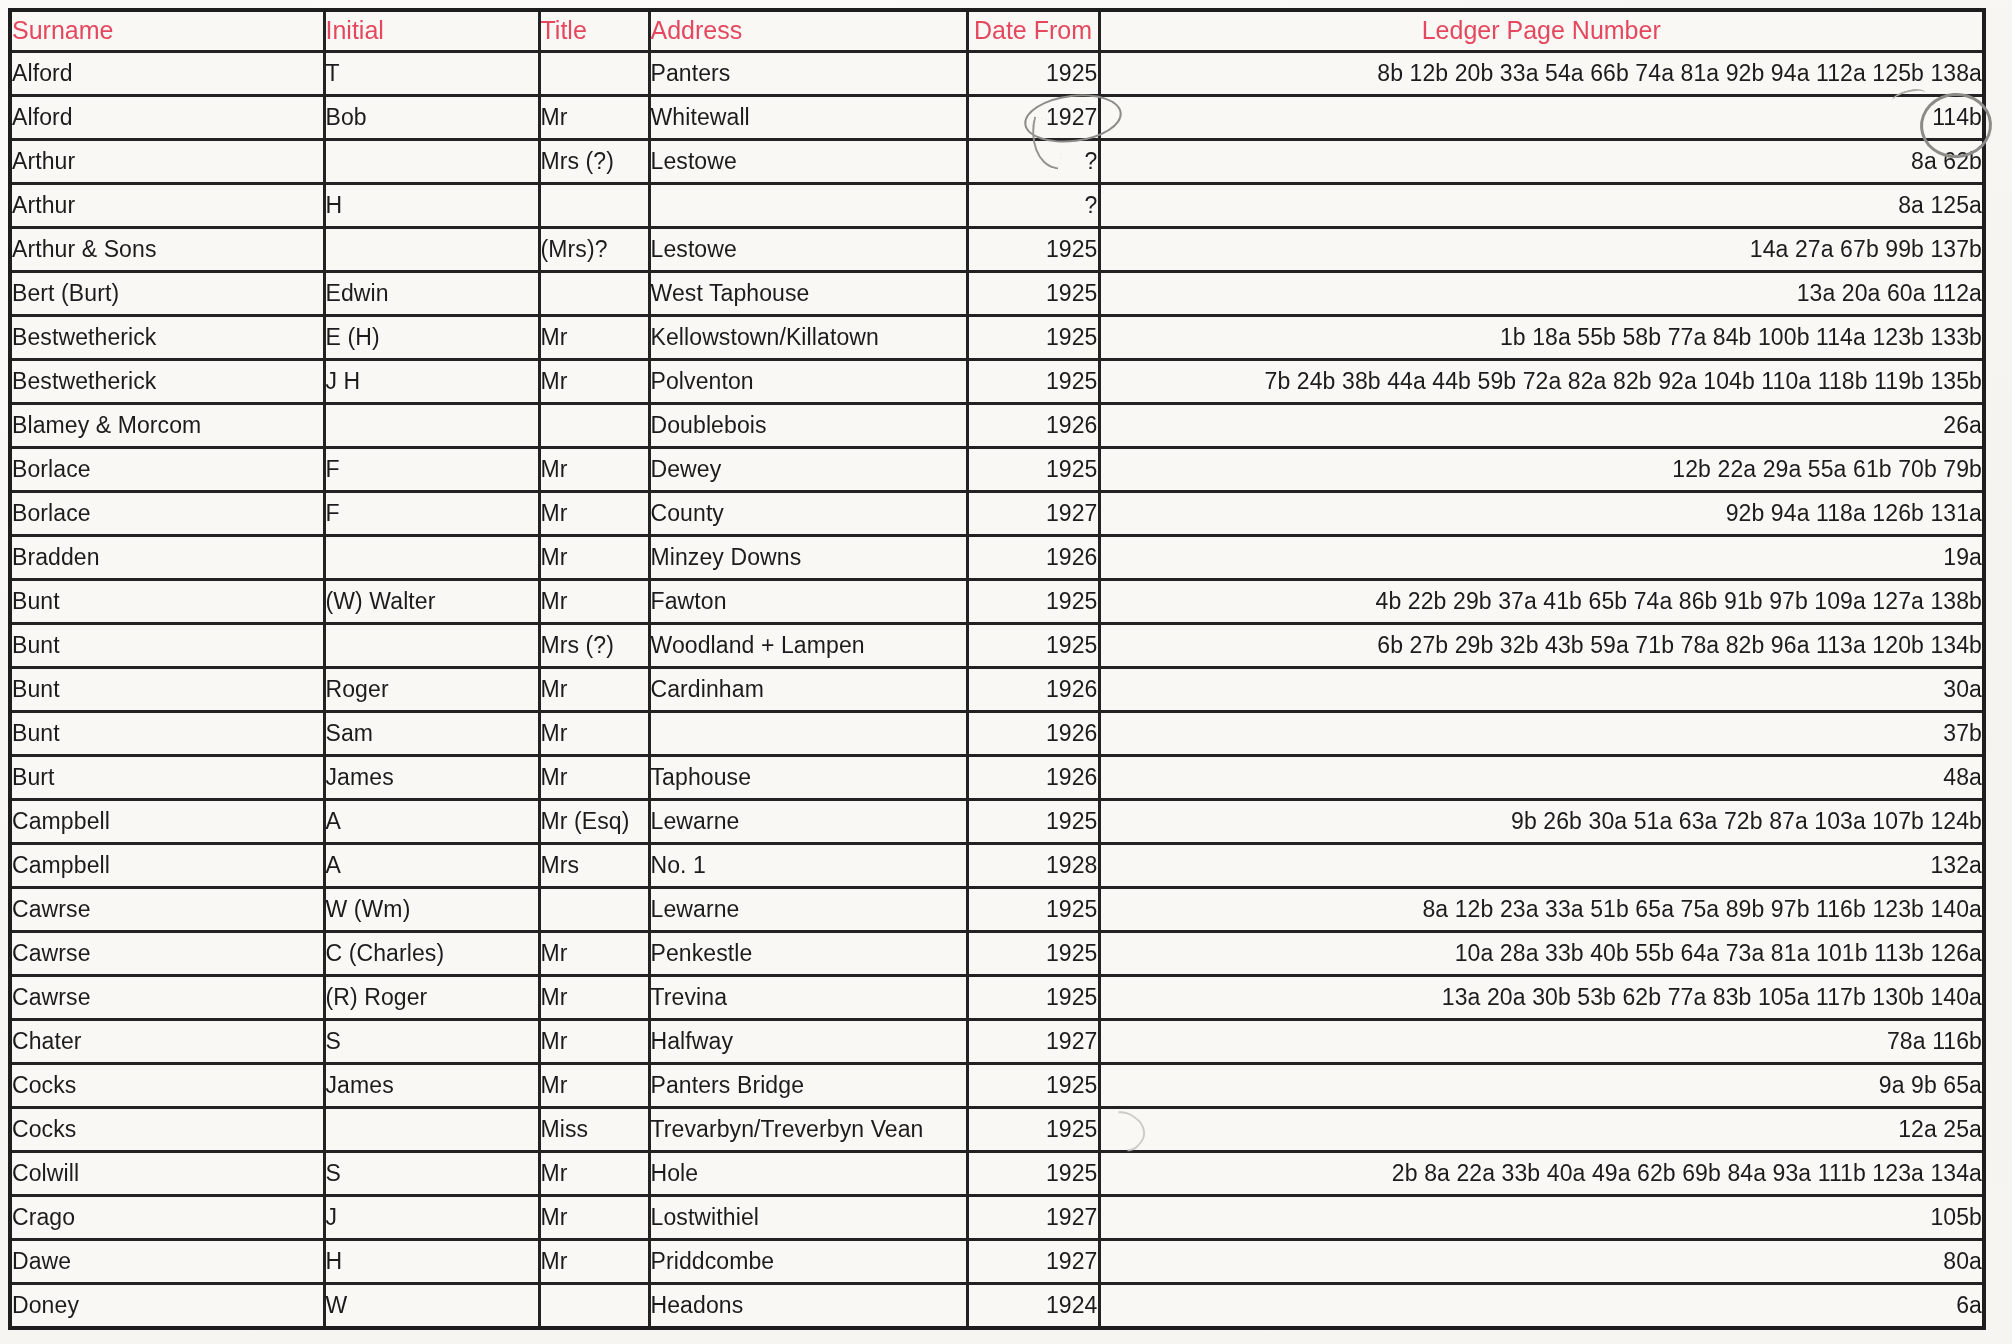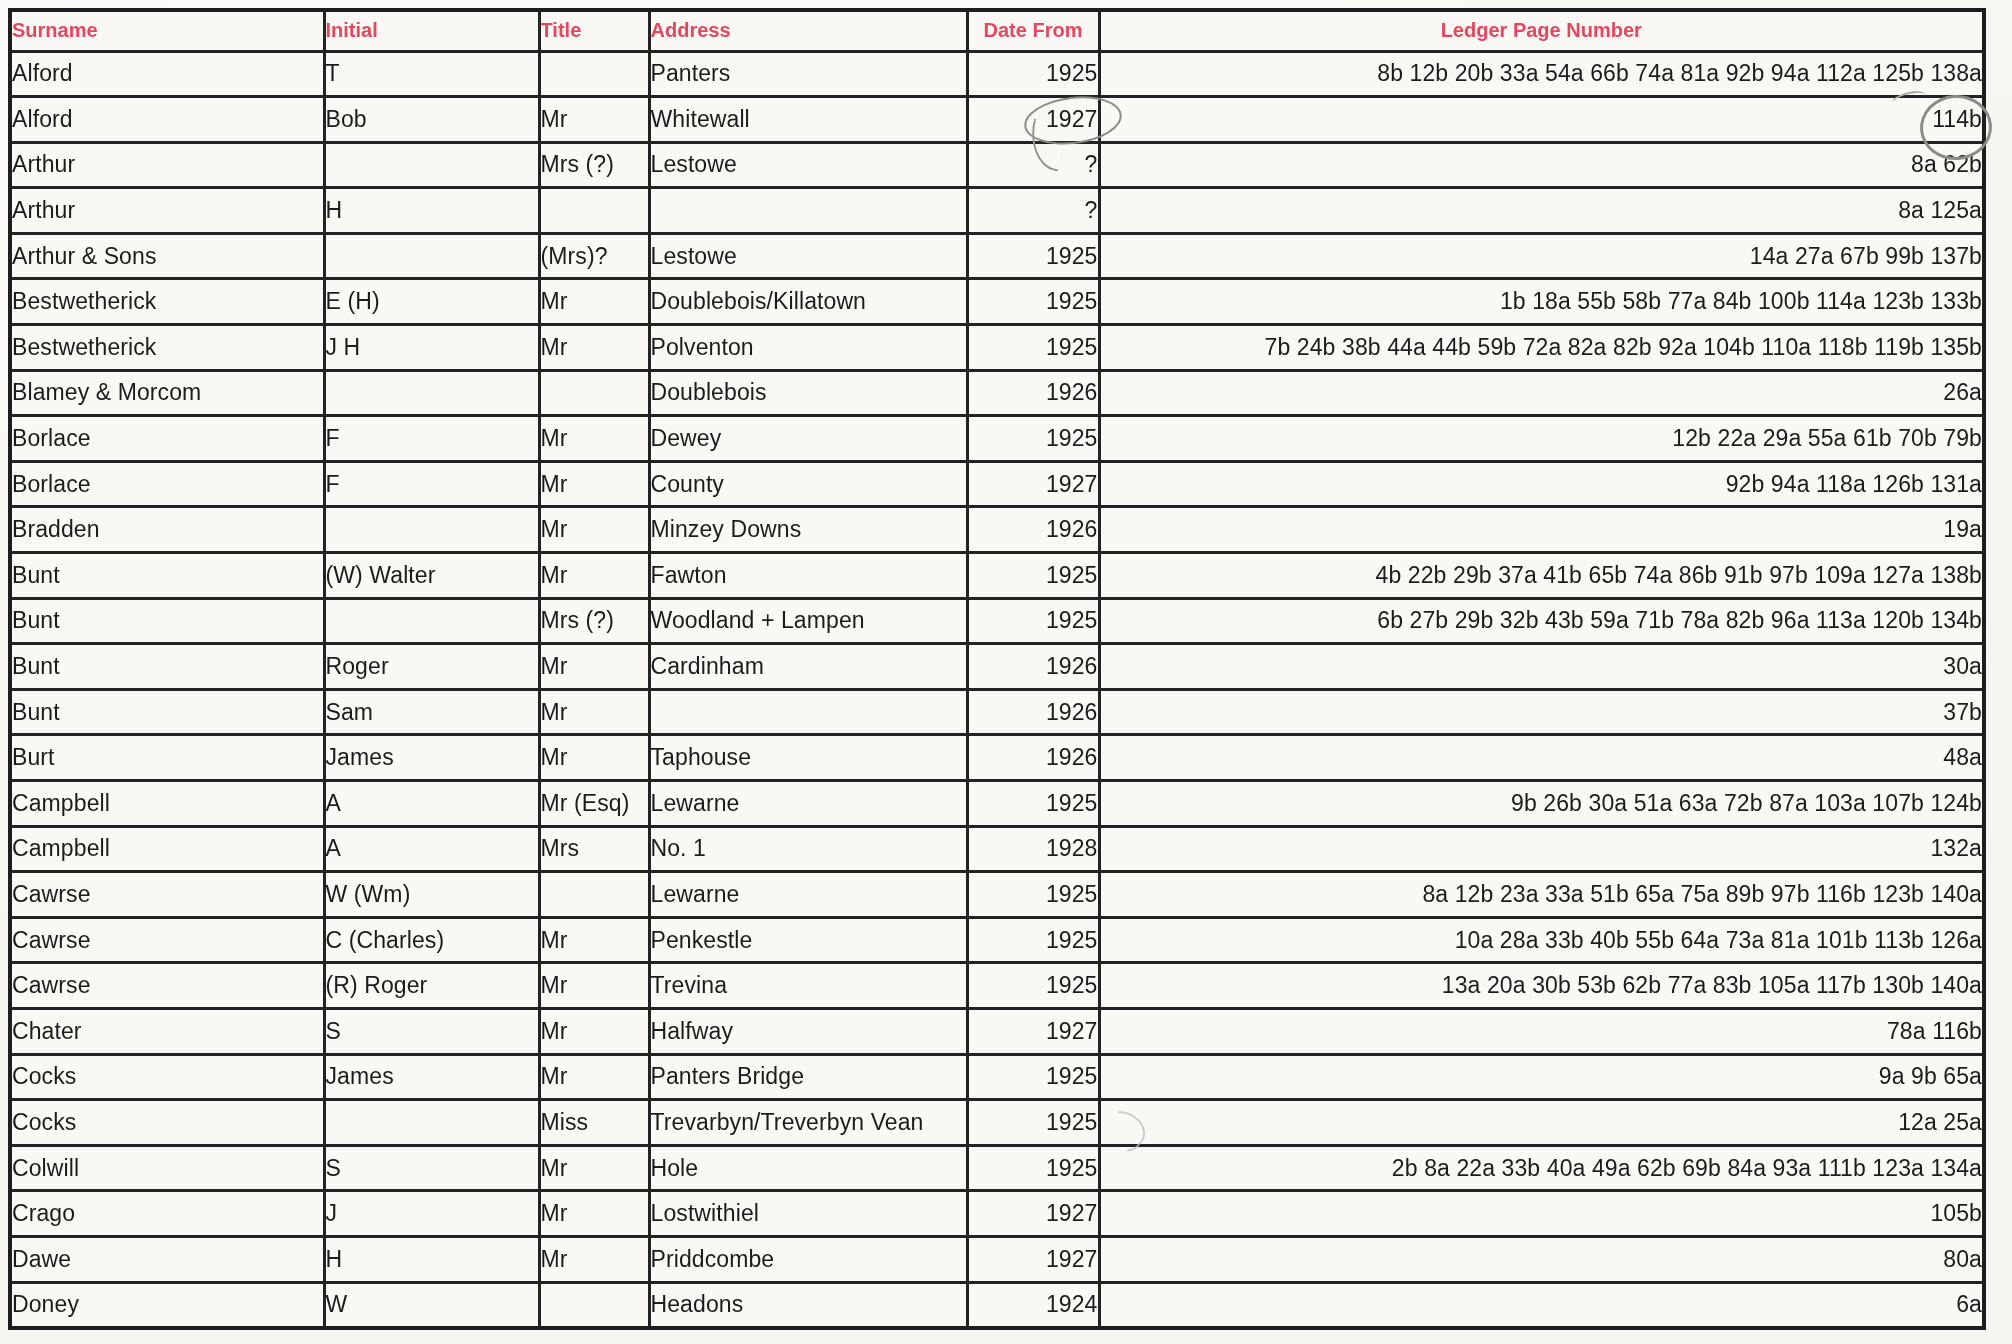--- a/index.html
+++ b/index.html
@@ -42,22 +42,22 @@
     vertical-align: middle;
     overflow: visible;
     white-space: nowrap;
   }
   table.ledger {
     border: 4px solid #1e1e1e;
   }
   thead tr { height: 41px; }
   tbody tr { height: 38px; }
   th {
-    font-size: 20px;
-    font-weight: 700;
+    font-size: 25px;
+    font-weight: 400;
     color: #e5485e;
     text-align: left;
     padding-left: 9px;
   }
   th.col-date_from, th.col-ledger {
     text-align: center;
     padding-left: 0;
   }
   td {
     font-size: 23px;
@@ -197,24 +197,32 @@
       </tr>
       <tr>
         <td class="col-surname"><span>Arthur &amp; Sons</span></td>
         <td class="col-initial"><span></span></td>
         <td class="col-title"><span>(Mrs)?</span></td>
         <td class="col-address"><span>Lestowe</span></td>
         <td class="col-date_from"><span>1925</span></td>
         <td class="col-ledger"><span>14a 27a 67b 99b 137b</span></td>
       </tr>
       <tr>
+        <td class="col-surname"><span>Bert (Burt)</span></td>
+        <td class="col-initial"><span>Edwin</span></td>
+        <td class="col-title"><span></span></td>
+        <td class="col-address"><span>West Taphouse</span></td>
+        <td class="col-date_from"><span>1925</span></td>
+        <td class="col-ledger"><span>13a 20a 60a 112a</span></td>
+      </tr>
+      <tr>
         <td class="col-surname"><span>Bestwetherick</span></td>
         <td class="col-initial"><span>E (H)</span></td>
         <td class="col-title"><span>Mr</span></td>
-        <td class="col-address"><span>Doublebois/Killatown</span></td>
+        <td class="col-address"><span>Kellowstown/Killatown</span></td>
         <td class="col-date_from"><span>1925</span></td>
         <td class="col-ledger"><span>1b 18a 55b 58b 77a 84b 100b 114a 123b 133b</span></td>
       </tr>
       <tr>
         <td class="col-surname"><span>Bestwetherick</span></td>
         <td class="col-initial"><span>J H</span></td>
         <td class="col-title"><span>Mr</span></td>
         <td class="col-address"><span>Polventon</span></td>
         <td class="col-date_from"><span>1925</span></td>
         <td class="col-ledger"><span>7b 24b 38b 44a 44b 59b 72a 82a 82b 92a 104b 110a 118b 119b 135b</span></td>

